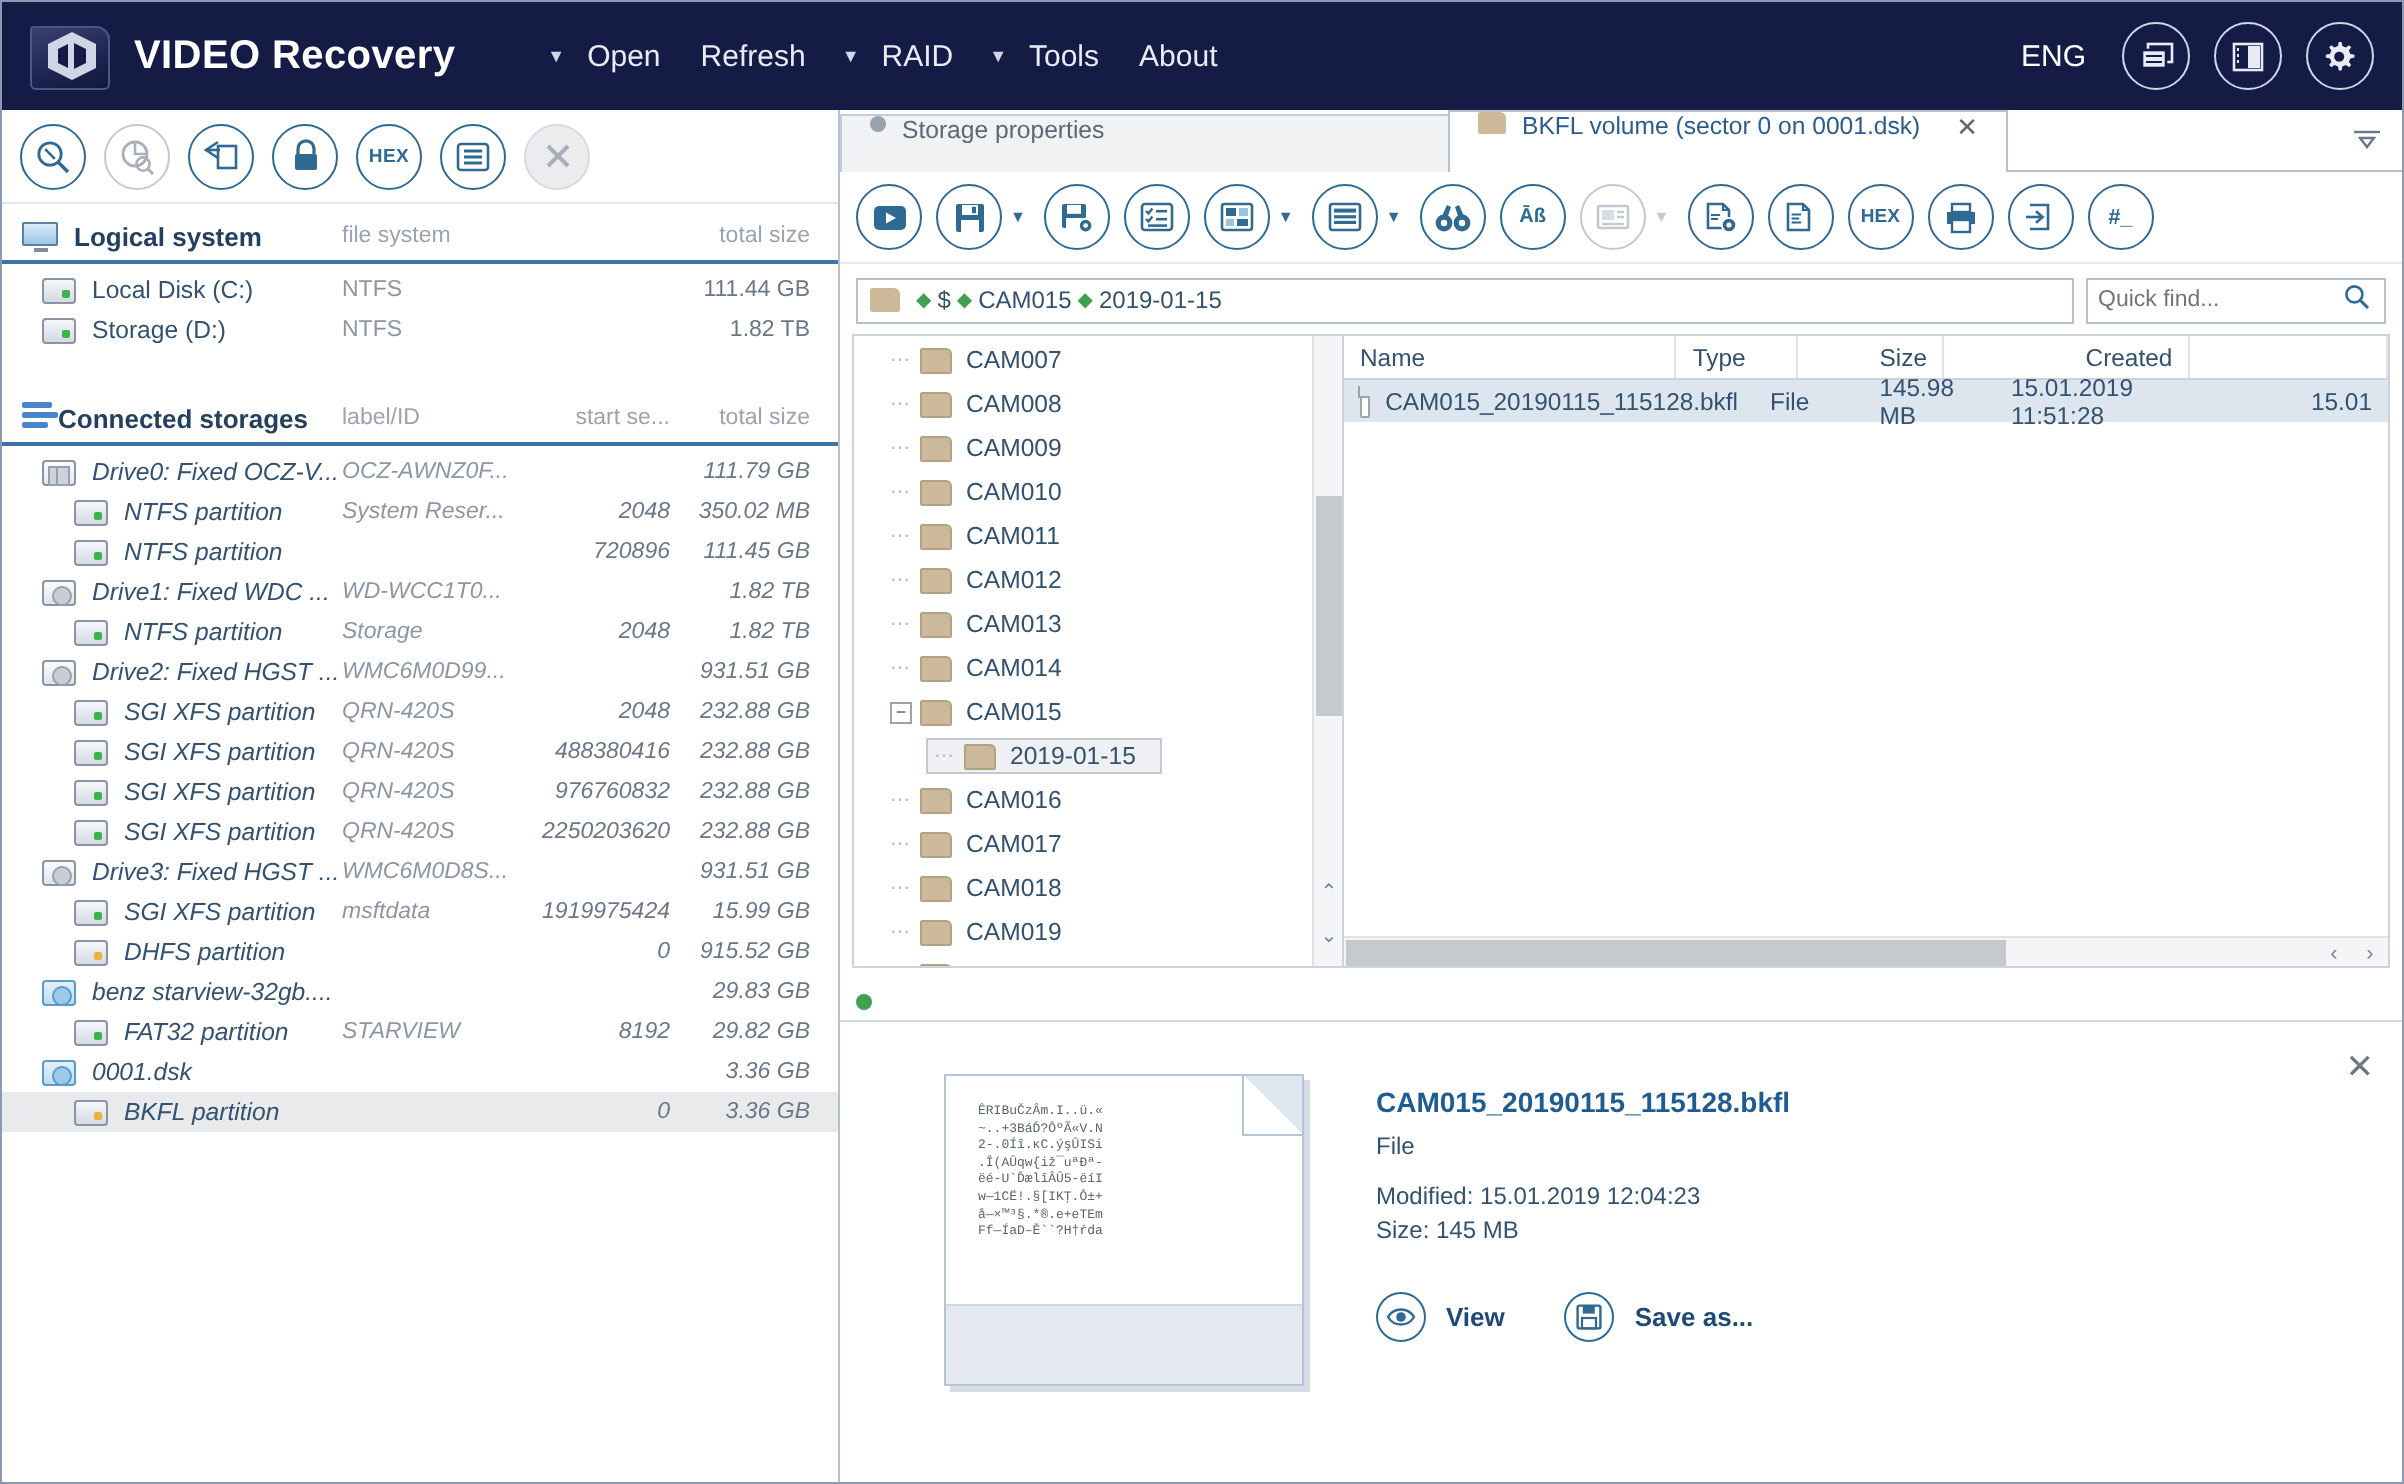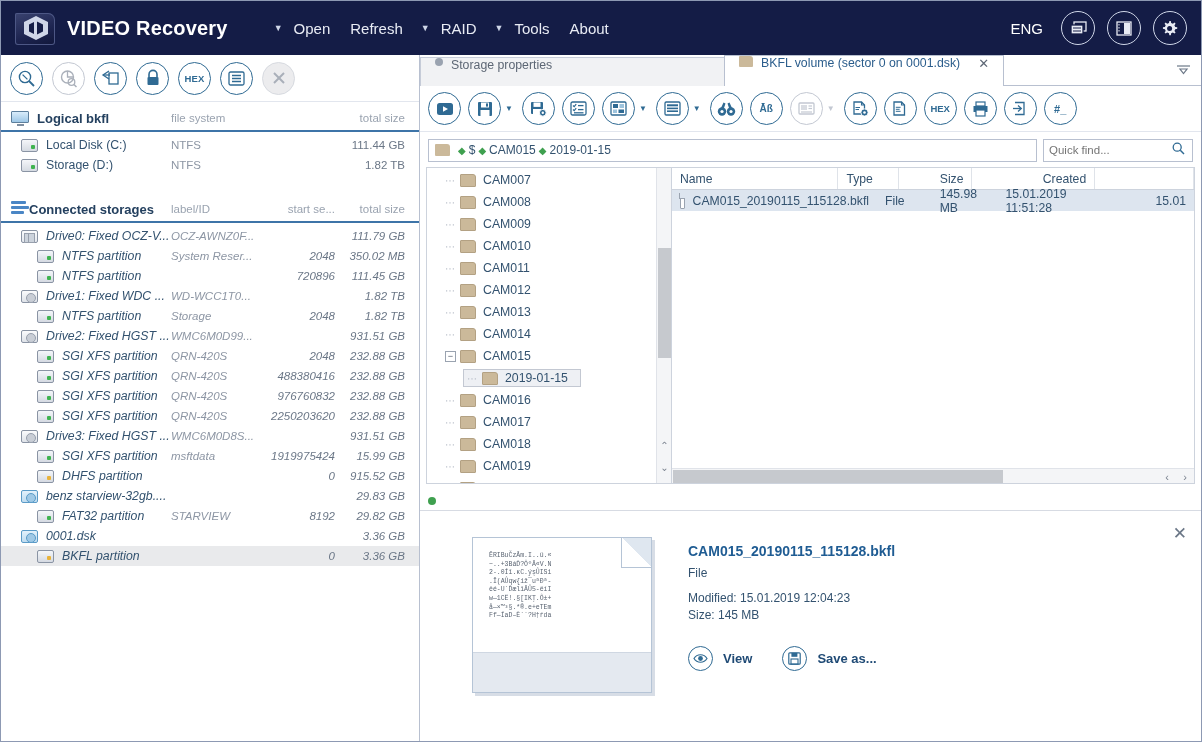--- a/index.html
+++ b/index.html
@@ -305,21 +305,21 @@
               <line x1="12" y1="2" x2="2" y2="12" stroke="#a9afb9" stroke-width="2"></line>
             </svg>
         </span>
       </div>
 
       <div class="grp-head">
         <span class="ic-mon">
             <div class="scr"></div>
             <div class="std"></div>
           </span>
-        <span class="gh-label">Logical bkfl</span>
+        <span class="gh-label">Logical system</span>
         <span class="col-fs">file system</span>
         <span class="col-ss"></span>
         <span class="col-ts">total size</span>
       </div>
 
       <div class="row" style="margin-top:3px;">
         <span class="r-name indent1">
             <span class="ic ic-vol"></span>
             <span>Local Disk (C:)</span>
           </span>

